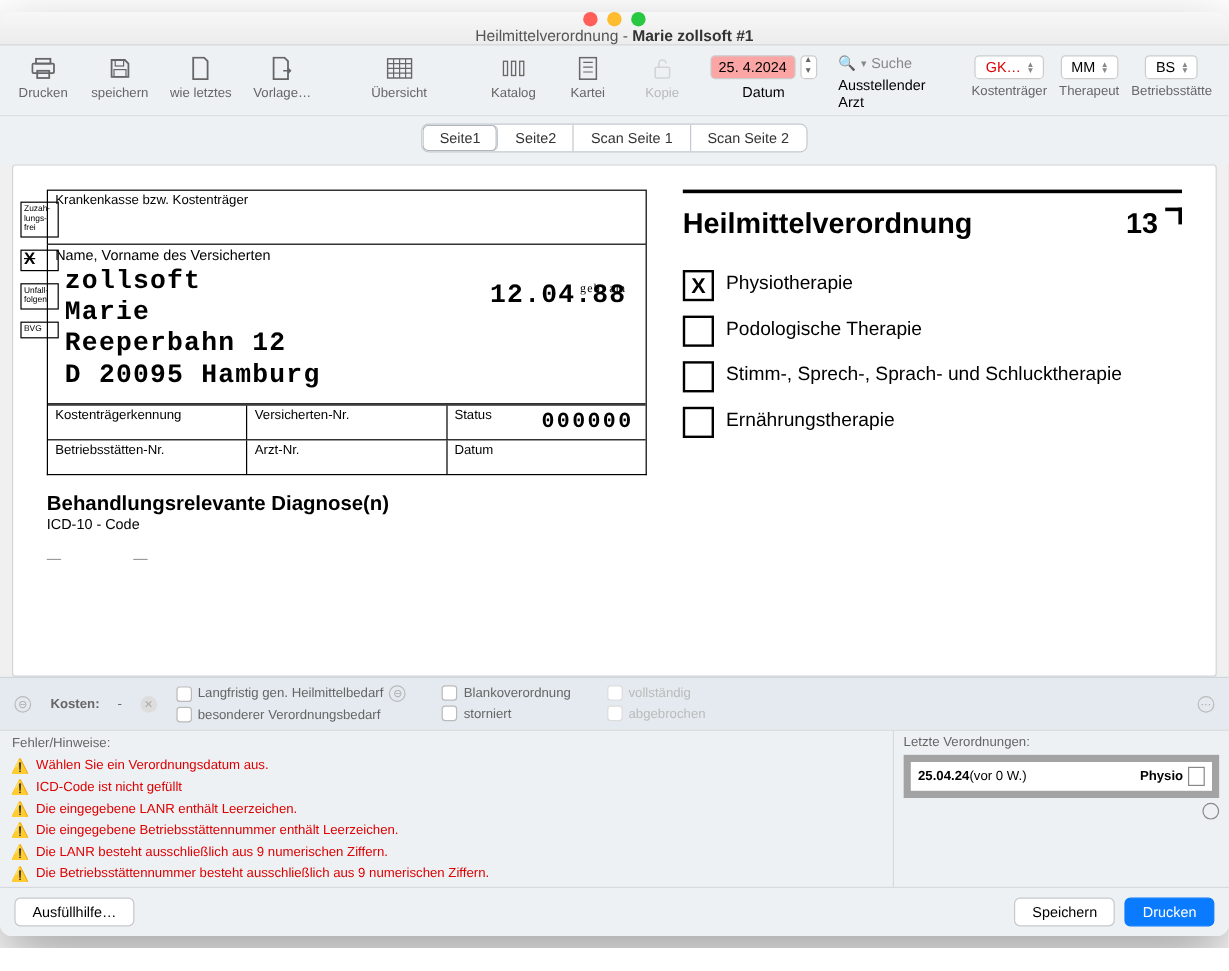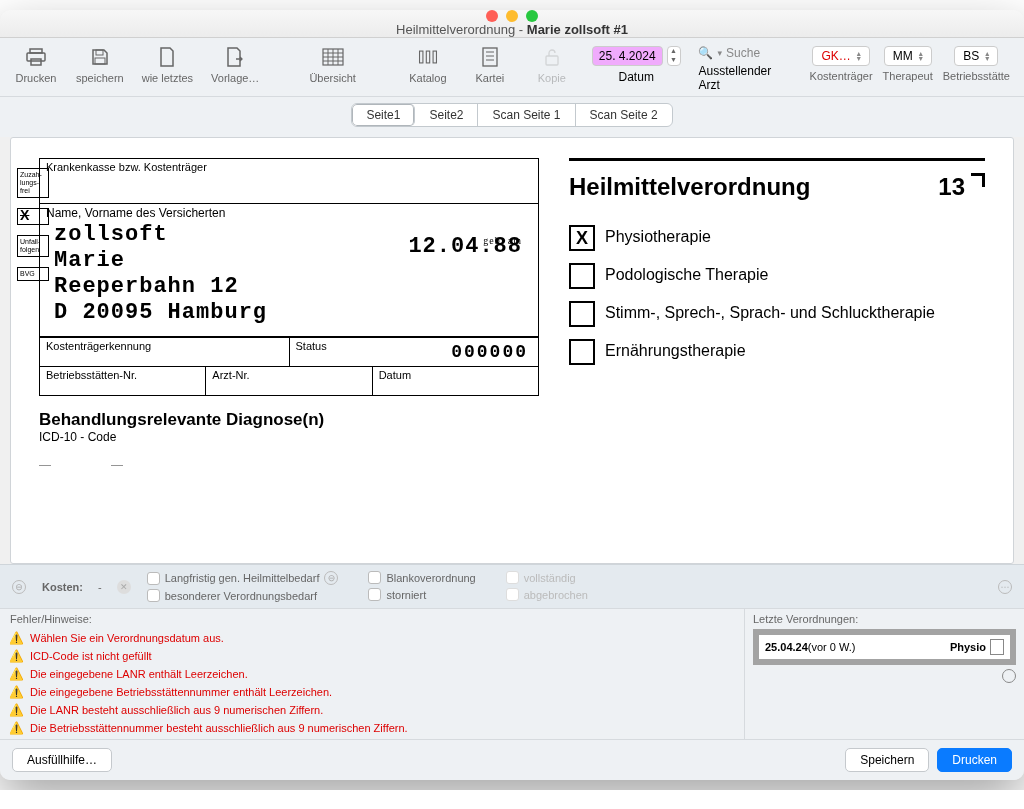--- a/index.html
+++ b/index.html
@@ -15,21 +15,21 @@
 .title b { color: #333; font-weight: 600; }
 
 
 .toolbar { display: flex; align-items: flex-start; gap: 18px; padding: 8px 14px 4px; background: #eef1f4; border-bottom: 1px solid #d6dade; }
 .tbtn { display: flex; flex-direction: column; align-items: center; gap: 4px; color: #666; cursor: pointer; min-width: 44px; }
 .tbtn .ic { width: 22px; height: 22px; display: flex; align-items: center; justify-content: center; font-size: 18px; color: #666; }
 .tbtn .lb { font-size: 11px; color: #666; }
 .tsep { width: 14px; }
 .date-field { display:flex; flex-direction:column; align-items:center; gap:4px; }
 .date-field .dbox { display:flex; align-items:center; gap:4px; }
-.date-field .dbox .spin { background:#f0abfc; border:1px solid #ccc; border-radius:4px; padding:2px 6px; font-size:12px; }
+.date-field .dbox .spin { background:#fca5a5; border:1px solid #ccc; border-radius:4px; padding:2px 6px; font-size:12px; }
 .date-field .stepper { width:14px; height:20px; background:#fff; border:1px solid #ccc; border-radius:4px; display:flex; flex-direction:column; }
 .stepper div { flex:1; font-size:7px; text-align:center; line-height:8px; color:#666; }
 .search-grp { flex:1; display:flex; flex-direction:column; align-items:flex-start; gap:4px; }
 .search-grp .sbox { display:flex; align-items:center; gap:4px; color:#888; font-size:12px; }
 .rt-selects { display:flex; gap:10px; }
 .sel { display:flex; flex-direction:column; align-items:center; gap:4px; }
 .sel .sbtn { background:#fff; border:1px solid #ccc; border-radius:4px; padding:2px 8px; font-size:12px; display:flex; gap:6px; align-items:center; min-width:44px; justify-content:center; }
 .sel .sbtn.red { color:#d00; }
 .sel .lb { font-size:11px; color:#666; }
 .updown { font-size:8px; color:#888; line-height:5px; }
@@ -280,20 +280,21 @@
               <div>zollsoft</div>
               <div>Marie</div>
               <div>Reeperbahn 12</div>
               <div>D 20095 Hamburg</div>
               <div class="geb">geb. am</div>
               <div class="geb-val">12.04.88</div>
             </div>
           </div>
           <div class="three-col">
             <div><span>Kostenträgerkennung</span></div>
+            <div><span>Versicherten-Nr.</span></div>
             <div><span>Status</span><span class="mono">000000</span></div>
           </div>
           <div class="three-col">
             <div><span>Betriebsstätten-Nr.</span></div>
             <div><span>Arzt-Nr.</span></div>
             <div><span>Datum</span></div>
           </div>
         </div>
         <div class="sect-title">Behandlungsrelevante Diagnose(n)</div>
         <div class="sect-sub">ICD-10 - Code</div>

